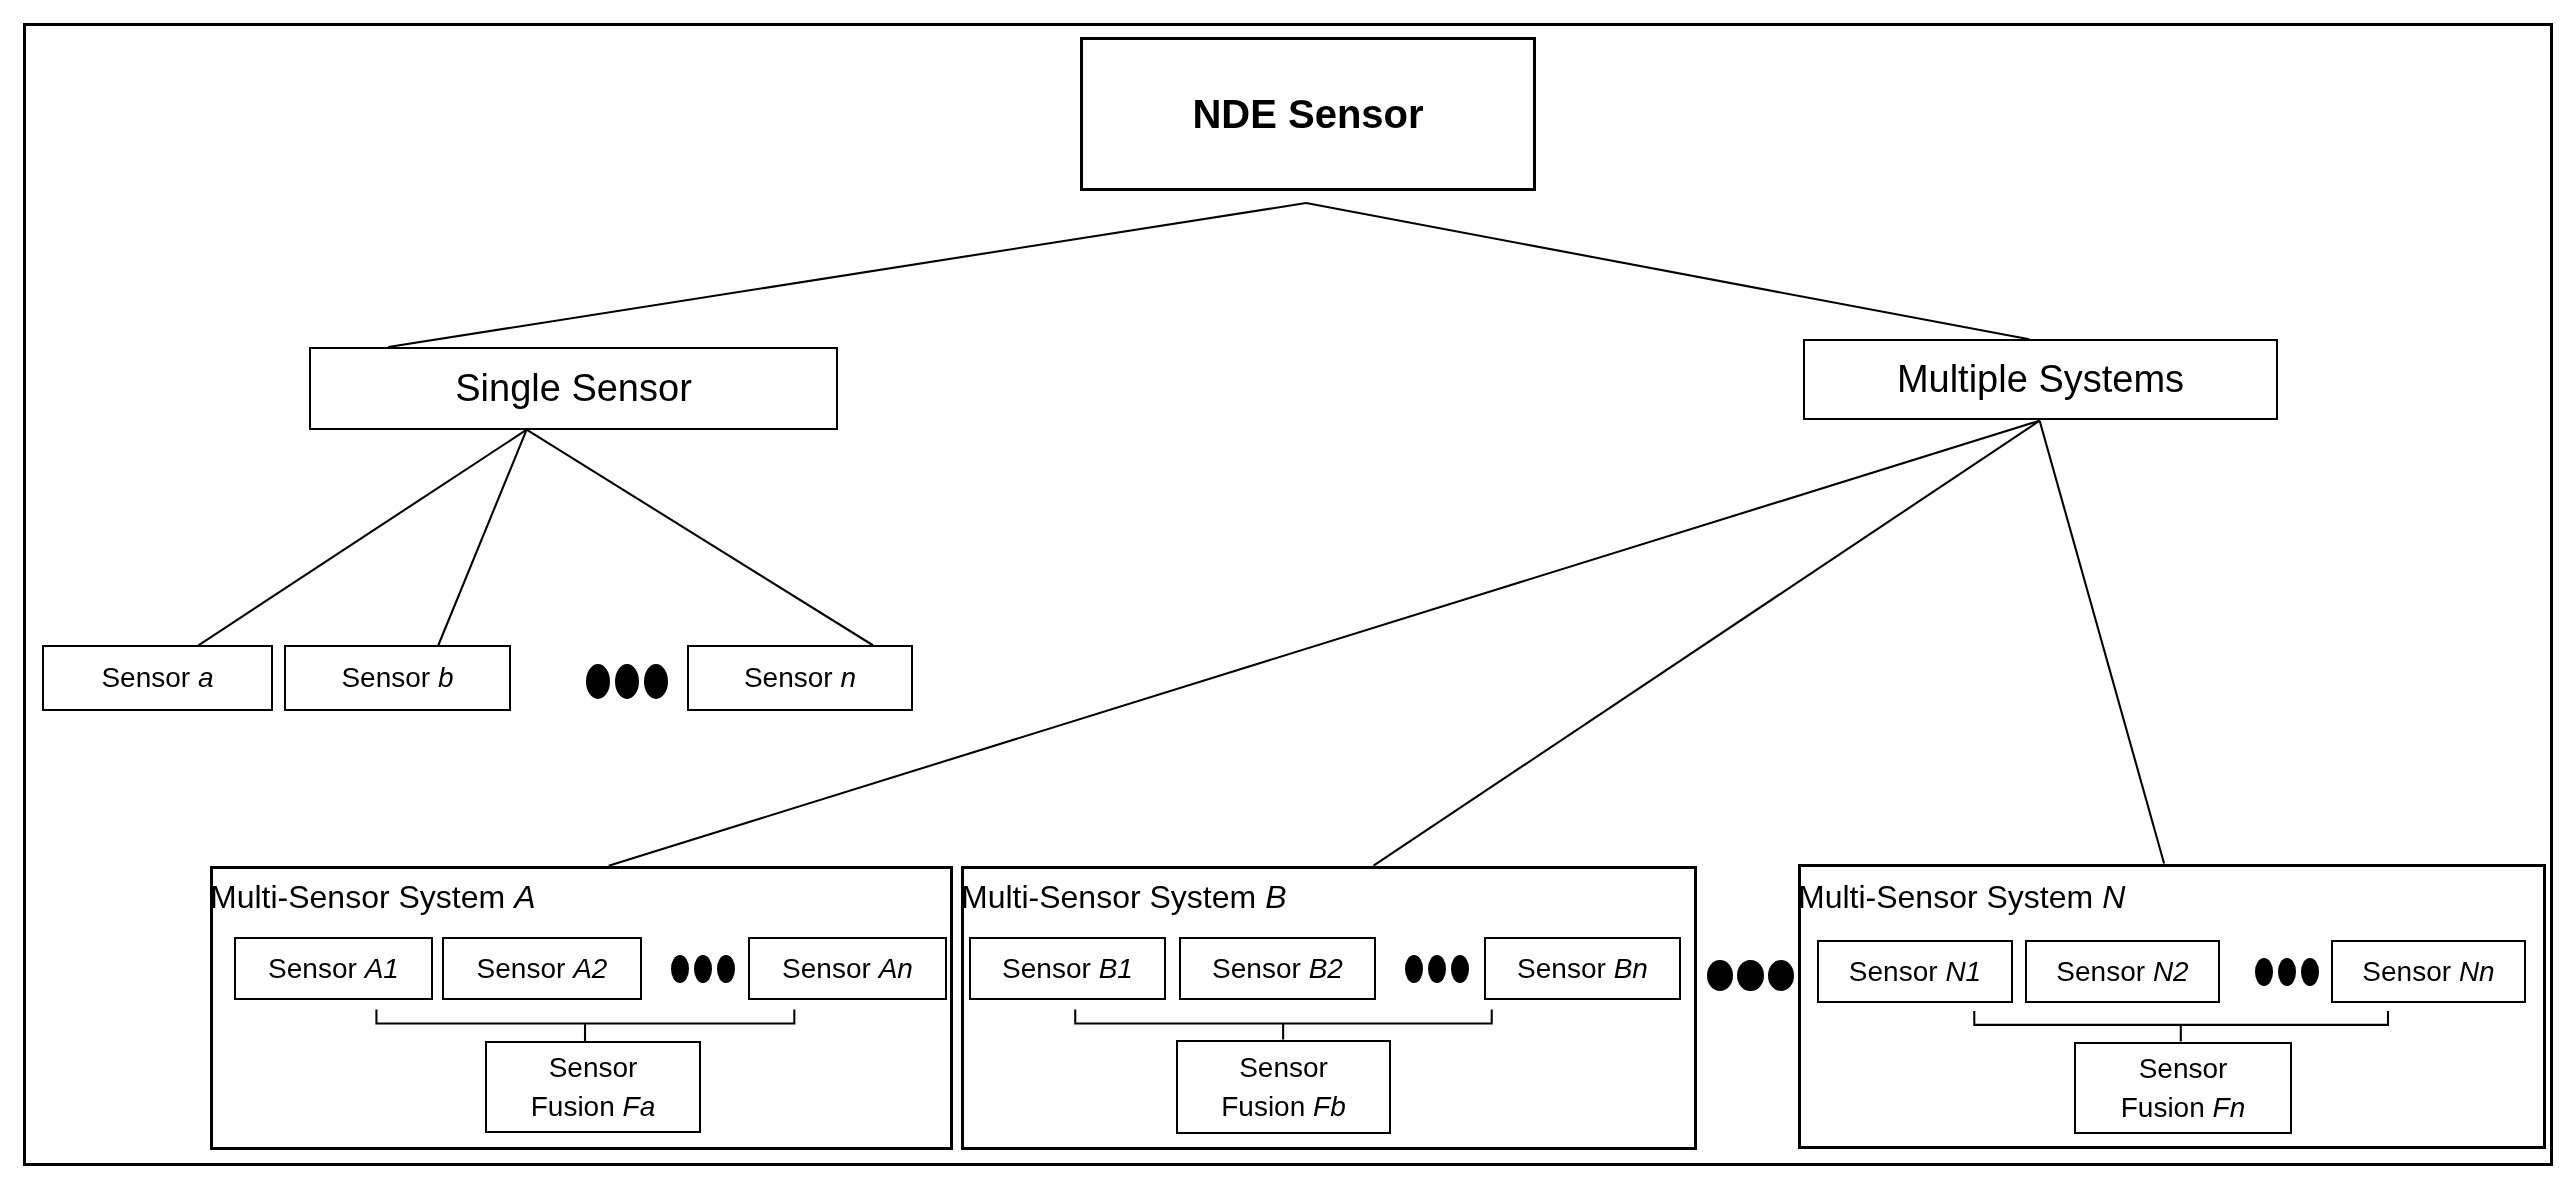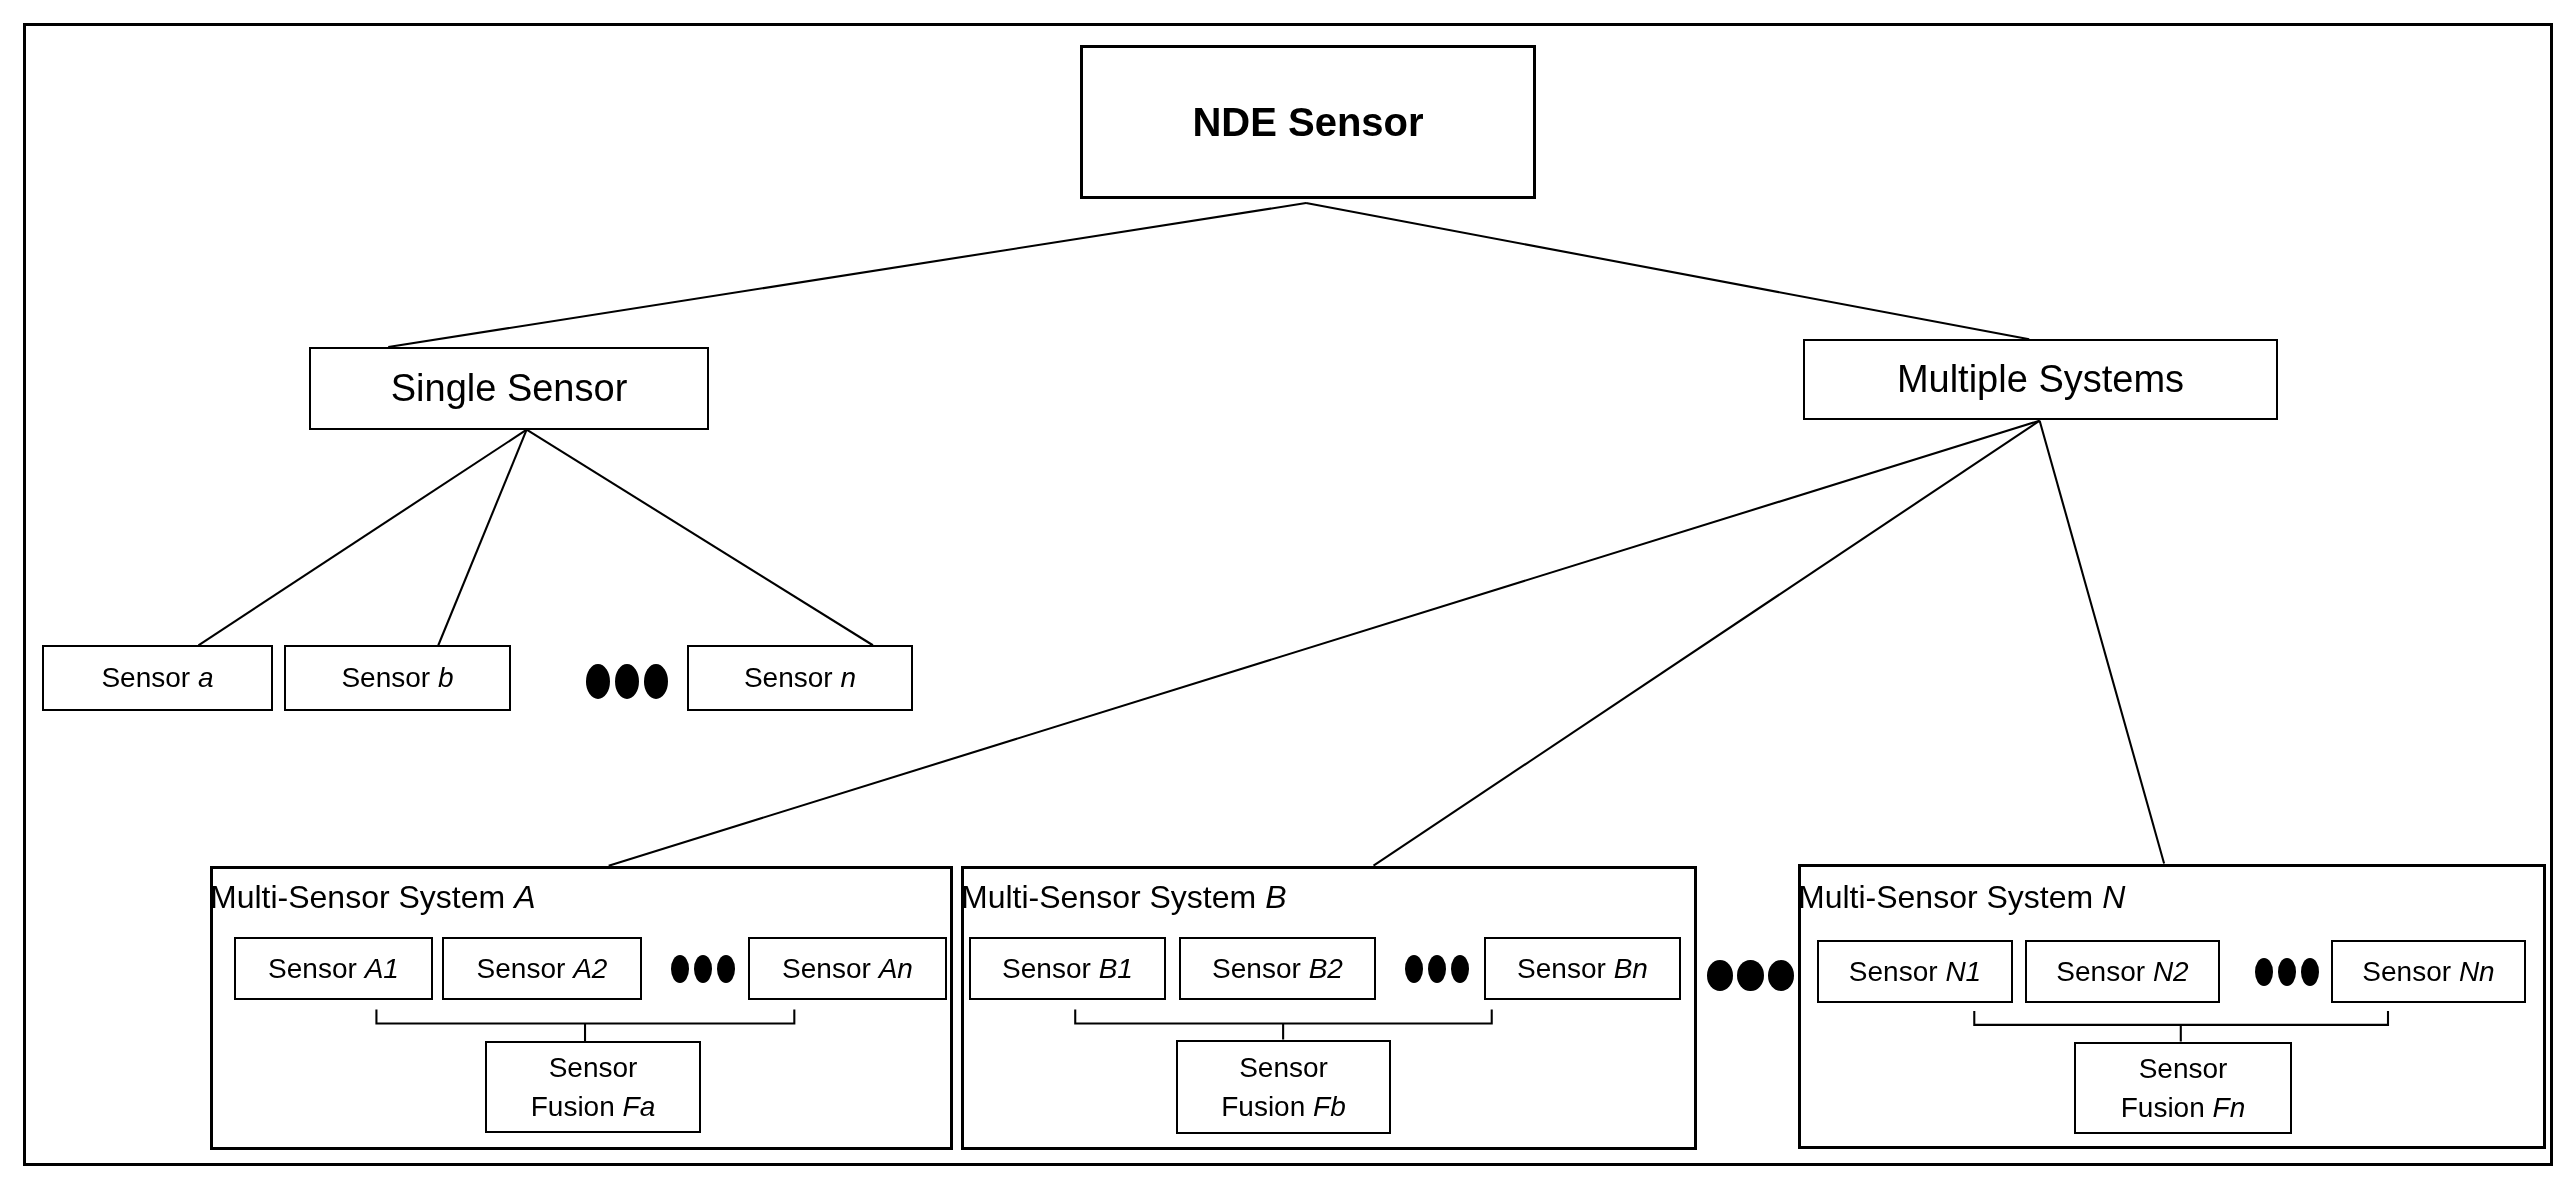--- a/index.html
+++ b/index.html
@@ -56,27 +56,27 @@
       <line x1="2933" y1="605" x2="1975" y2="1245"></line>
       <line x1="2933" y1="605" x2="3112" y2="1242"></line>
       <path d="M541,1452 L541,1472 L1142,1472 L1142,1452 M841,1472 L841,1497"></path>
       <path d="M1546,1452 L1546,1472 L2145,1472 L2145,1452 M1845,1472 L1845,1495"></path>
       <path d="M2839,1454 L2839,1474 L3434,1474 L3434,1454 M3136,1474 L3136,1498"></path>
     </g>
   </svg>
 
   <div id="page-frame"></div>
 
-  <div class="box bw5 t-root" style="left:1080px;top:45px;width:456px;height:154px;">
+  <div class="box bw5 t-root" style="left:1080px;top:37px;width:456px;height:154px;">
     <div>
       <div>NDE Sensor</div>
     </div>
   </div>
 
-  <div class="box t-branch" style="left:309px;top:347px;width:400px;height:83px;">
+  <div class="box t-branch" style="left:309px;top:347px;width:529px;height:83px;">
     <span>Single Sensor</span>
   </div>
   <div class="box t-branch" style="left:1803px;top:339px;width:475px;height:81px;">
     <span>Multiple Systems</span>
   </div>
 
   <div class="box t-sensor" style="left:42px;top:645px;width:231px;height:66px;">
     <span class="lbl">
         <span>Sensor</span>
         <span class="it">a</span>

